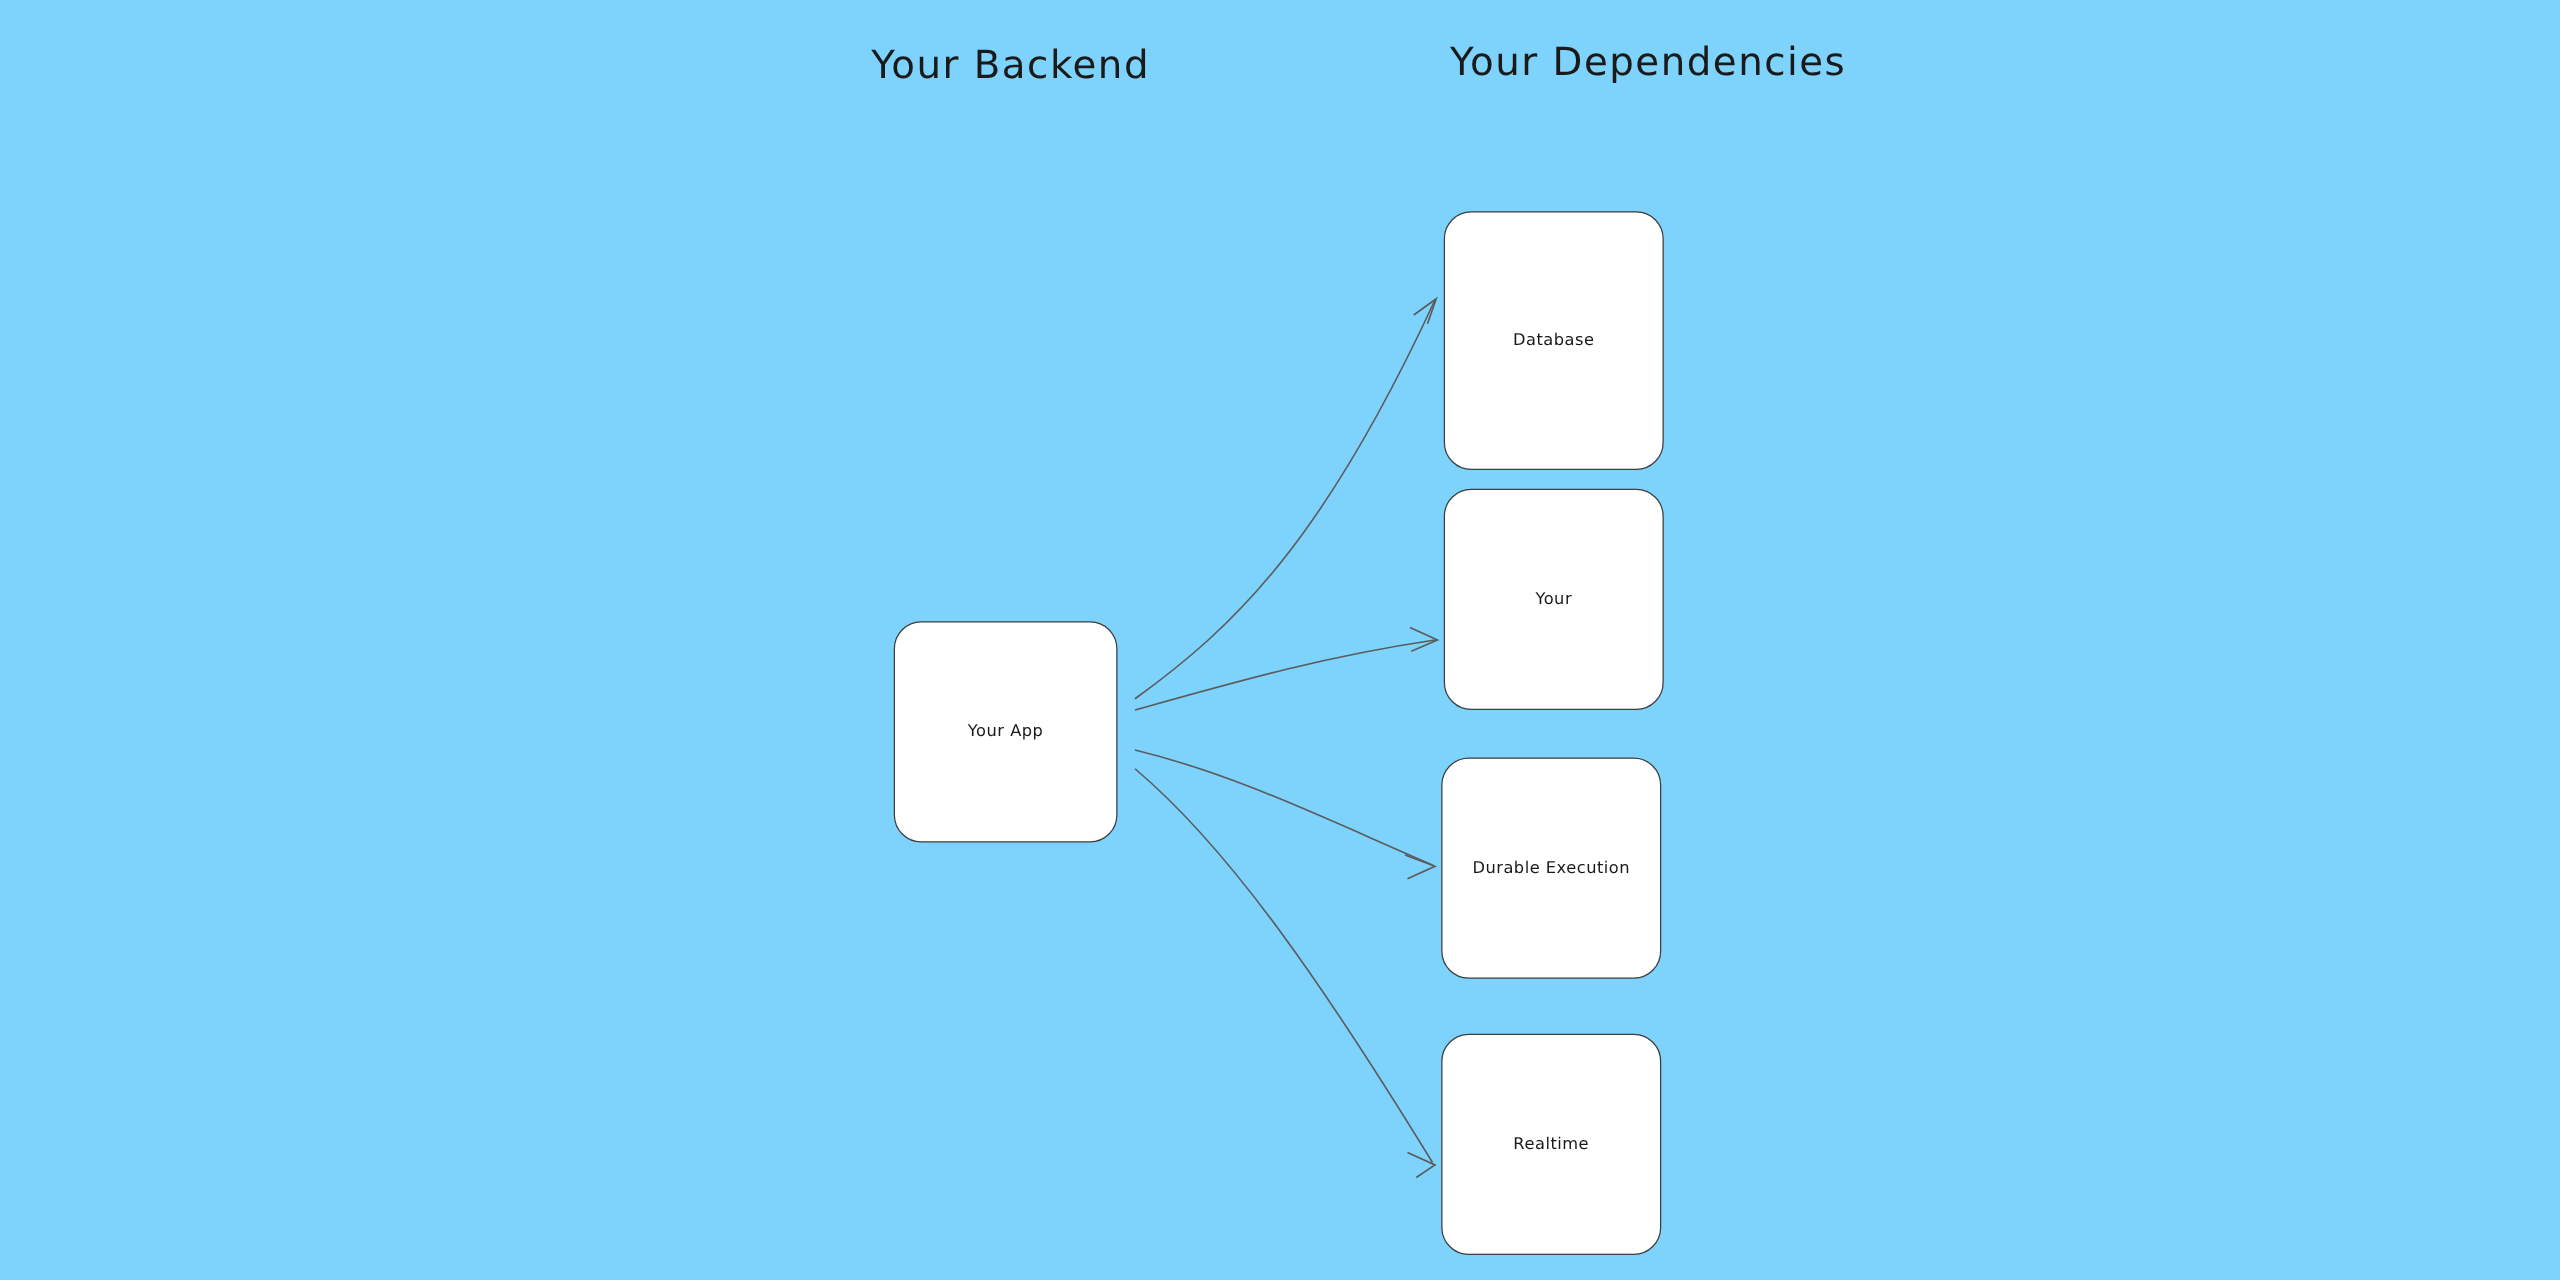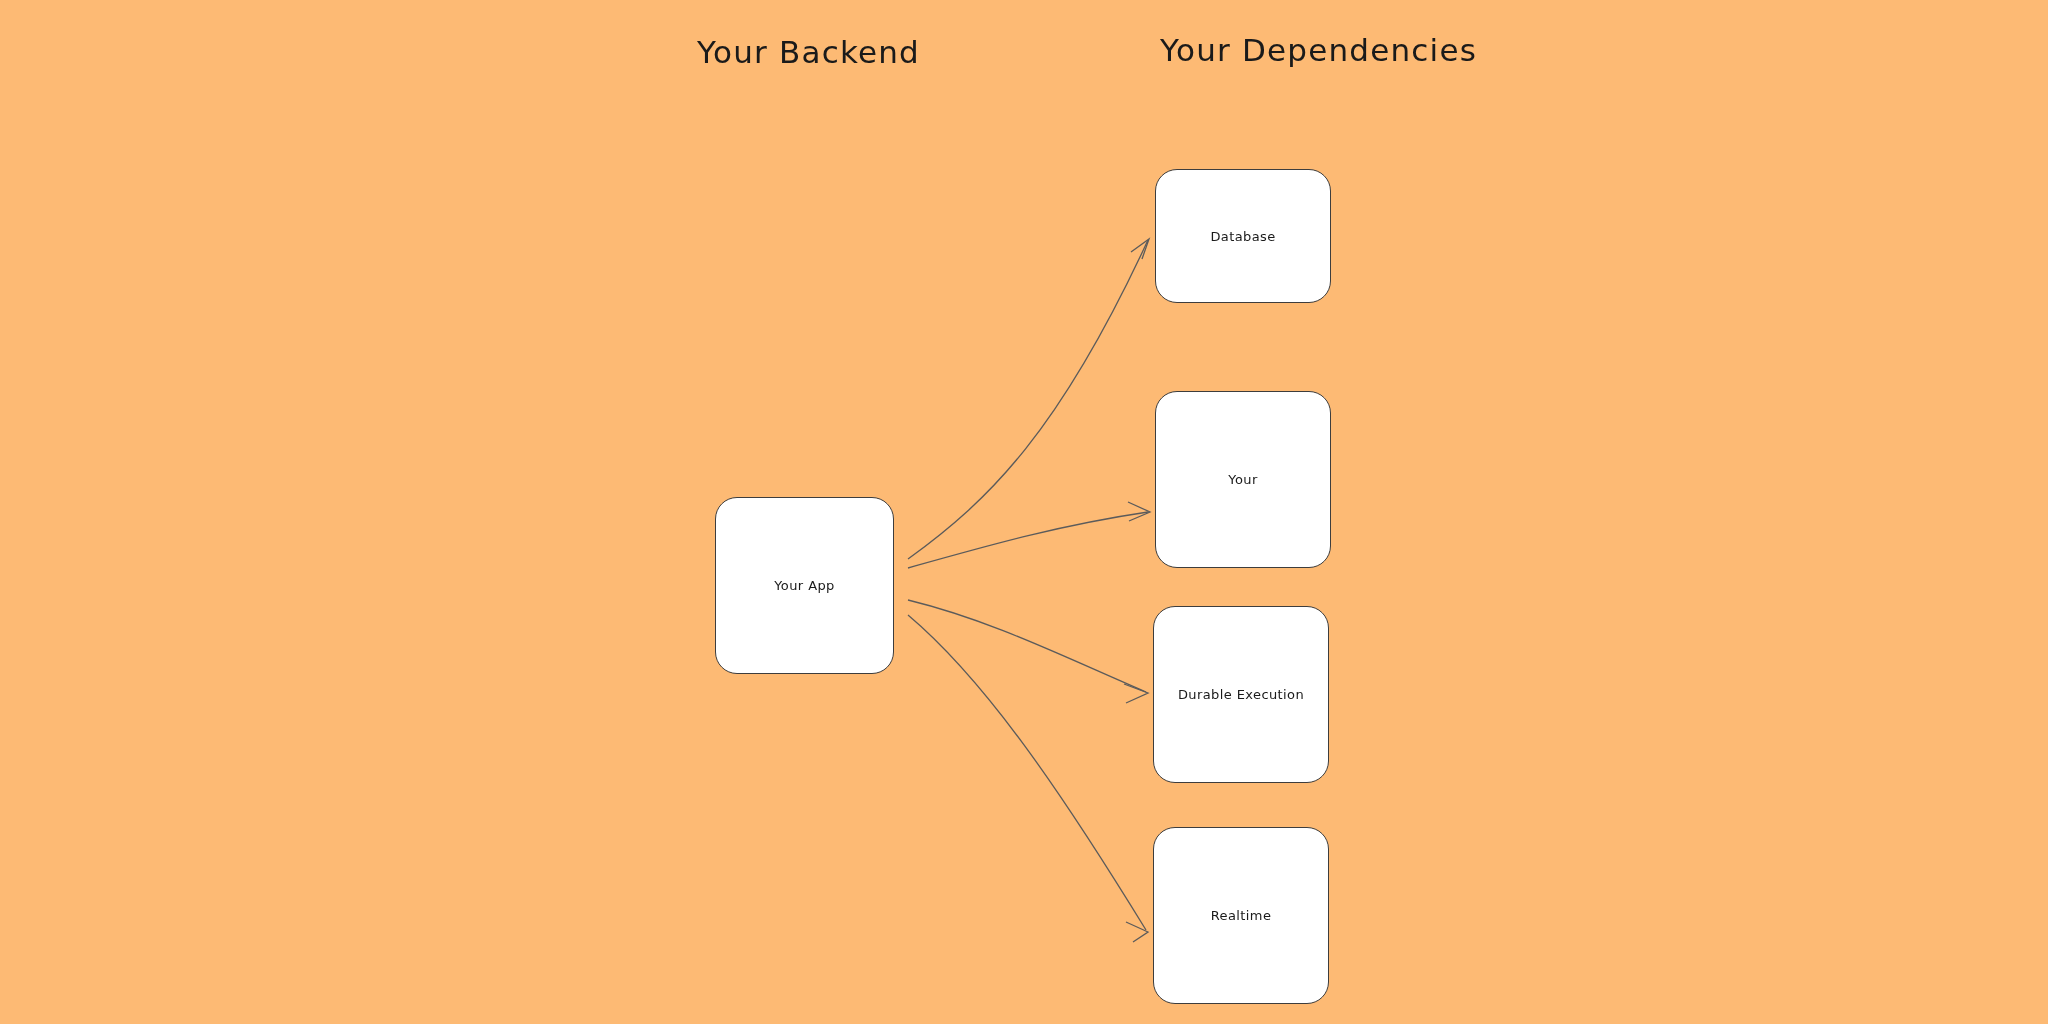--- a/index.html
+++ b/index.html
@@ -4,21 +4,21 @@
 <style>
   html, body {
     margin: 0;
     padding: 0;
     background: #ffffff;
   }
   #canvas {
     position: relative;
     width: 2048px;
     height: 1024px;
-    background: #fdba74;
+    background: #7dd3fc;
     overflow: hidden;
     font-family: "DejaVu Sans", sans-serif;
   }
   .col-title {
     position: absolute;
     color: #1a1a1a;
     font-family: "DejaVu Sans", sans-serif;
     font-size: 31px;
     font-weight: 400;
     letter-spacing: 1.2px;
@@ -53,21 +53,21 @@
   #node-app {
     left: 715px;
     top: 497px;
     width: 179px;
     height: 177px;
   }
   #node-database {
     left: 1155px;
     top: 169px;
     width: 176px;
-    height: 134px;
+    height: 207px;
   }
   #node-queue {
     left: 1155px;
     top: 391px;
     width: 176px;
     height: 177px;
   }
   #node-durable {
     left: 1153px;
     top: 606px;

